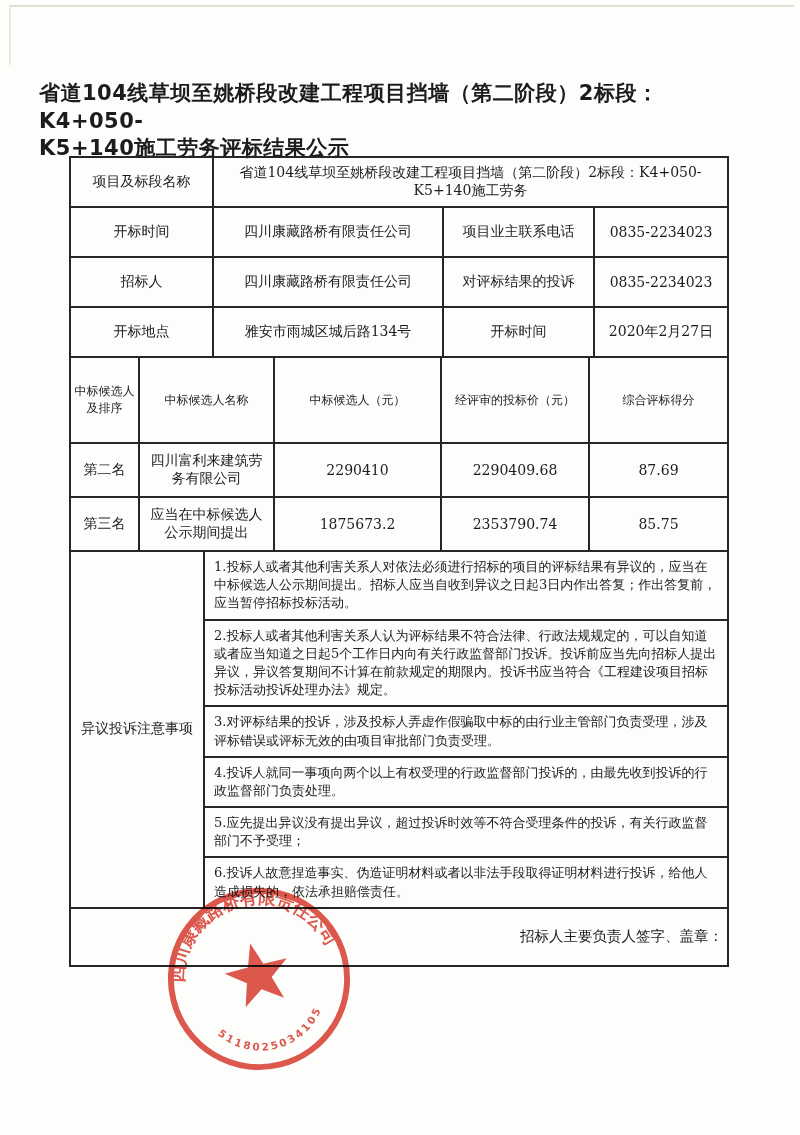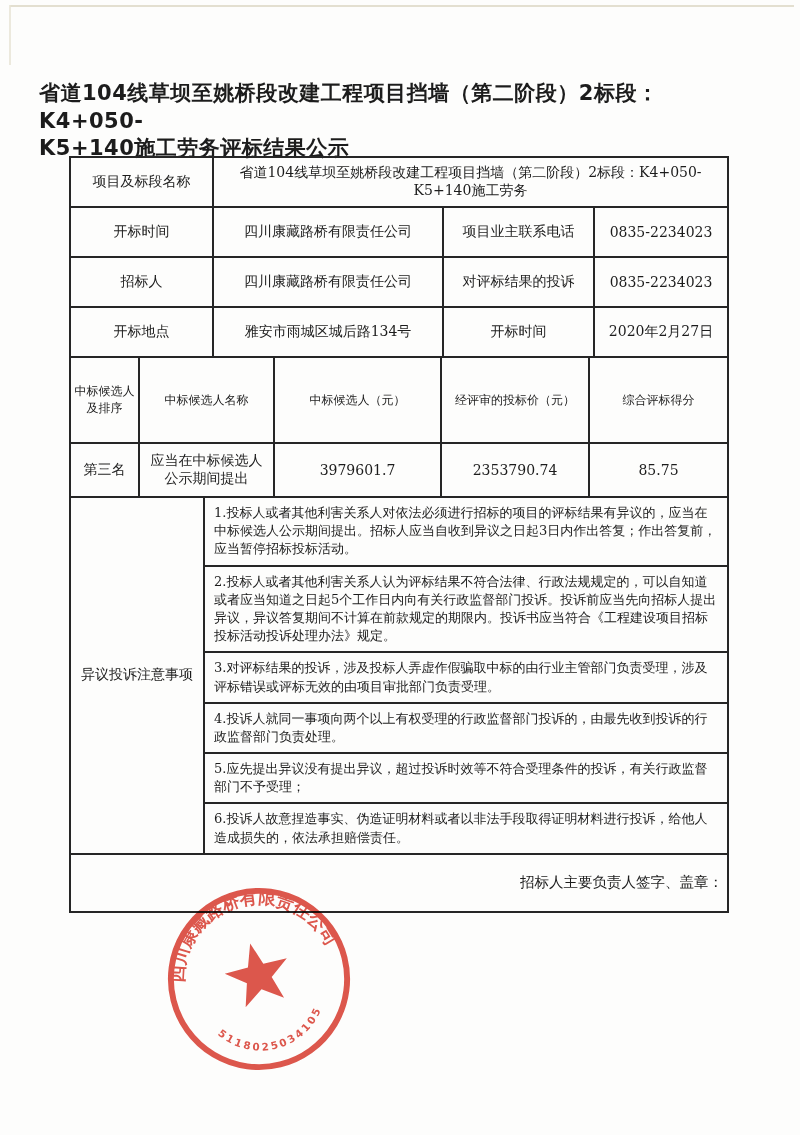--- a/index.html
+++ b/index.html
@@ -114,23 +114,30 @@
       <tbody>
           <tr>
         <th class="rank-head">中标候选人
 及排序</th>
         <th>中标候选人名称</th>
         <th>中标候选人（元）</th>
         <th>经评审的投标价（元）</th>
         <th>综合评标得分</th>
       </tr>
       <tr>
+        <td>第二名</td>
+        <td>四川富利来建筑劳务有限公司</td>
+        <td>2290410</td>
+        <td>2290409.68</td>
+        <td>87.69</td>
+      </tr>
+      <tr>
         <td>第三名</td>
         <td>应当在中标候选人公示期间提出</td>
-        <td>3979601.7</td>
+        <td>1875673.2</td>
         <td>2353790.74</td>
         <td>85.75</td>
       </tr>
     </tbody>
       </table>
 
     <table class="notes">
       <colgroup>
           <col style="width:134px">
           <col style="width:524px">

